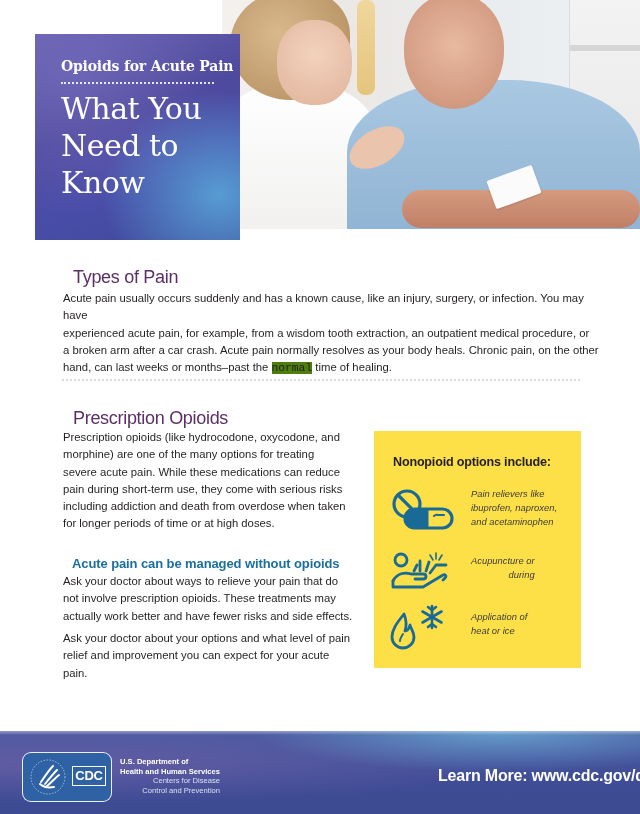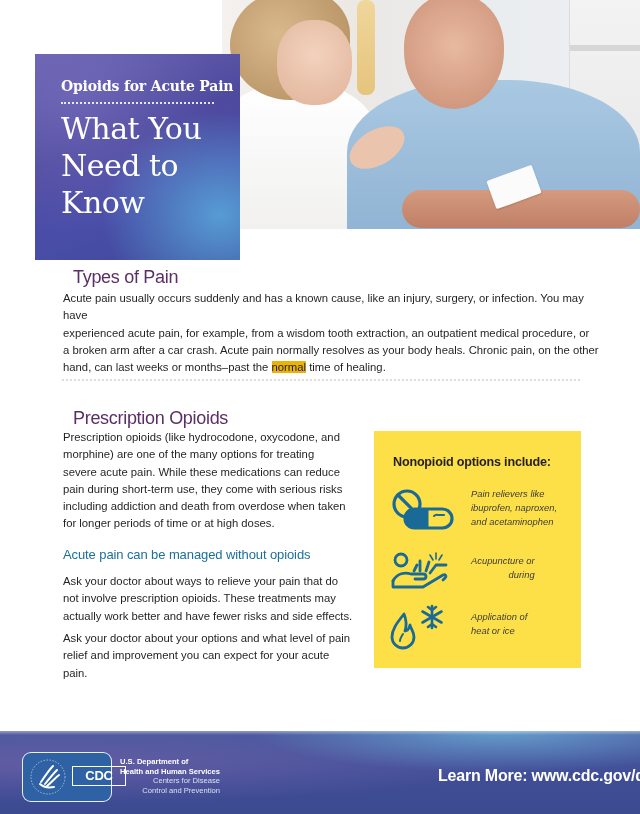--- a/index.html
+++ b/index.html
@@ -26,21 +26,21 @@
   .photo .card { position:absolute; left:268px; top:172px; width:48px; height:30px; background:#fbfbfb; transform: rotate(-20deg); border-radius:2px; box-shadow: 0 1px 2px rgba(0,0,0,.15); }
   .photo .doctor-hand { position:absolute; left:125px; top:130px; width:60px; height:35px; border-radius:50%; background:#ebc4ad; transform: rotate(-30deg); }
 
   .title-block {
     position: absolute; left: 35px; top: 34px; width: 205px; height: 206px;
     background:
       radial-gradient(ellipse at 90% 78%, rgba(90,170,220,.85) 0%, rgba(90,170,220,0) 45%),
       radial-gradient(ellipse at 20% 20%, rgba(120,110,190,.6) 0%, rgba(120,110,190,0) 60%),
       linear-gradient(160deg, #6a63b0 0%, #4e4a9e 40%, #4a4da8 65%, #3e4a9a 100%);
     color: #ffffff;
-    box-sizing: border-box; padding: 24px 16px 0 26px; margin-top: 20px;
+    box-sizing: border-box; padding: 24px 16px 0 26px;
   }
   .title-block .kicker {
     font-family: "DejaVu Serif", serif; font-size: 14px; font-weight: bold; letter-spacing: -0.2px;
     white-space: nowrap;
   }
   .title-block .dots {
     margin-top: 8px; width: 153px; border-top: 2px dotted rgba(255,255,255,.85);
   }
   .title-block .headline {
     margin-top: 6px; font-family: "DejaVu Serif", serif; font-size: 30px; line-height: 37px;
@@ -48,27 +48,27 @@
   }
 
   h2.section-title {
     position: absolute; margin: 10px; left: 63px;
     font-family: Liberation Sans, sans-serif; font-weight: normal; color: #5b2e66; font-size: 18px;
     letter-spacing: -0.3px;
   }
   .body-text {
     position: absolute; font-size: 11.3px; line-height: 17.3px; color: #231f20;
   }
-  .hl { background: #eab308; }
+  .hl { background: #4d7c0f; font-family: Liberation Mono, monospace; }
   .separator {
     position: absolute; left: 62px; top: 379px; width: 518px; border-top: 2px dotted #dcdcdc;
   }
   h3.subhead {
-    position: absolute; margin: 0; left: 63px; top: 547px;
-    font-size: 13px; font-weight: normal; color: #1b6f9c; letter-spacing: -0.1px;
+    position: absolute; margin: 9px; left: 63px; top: 547px;
+    font-size: 13px; font-weight: bold; color: #1b6f9c; letter-spacing: -0.1px;
   }
 
   .nonopioid-box {
     position: absolute; left: 374px; top: 431px; width: 207px; height: 237px;
     background: #fde047; box-sizing: border-box;
   }
   .nonopioid-box .box-title {
     position: absolute; left: 19px; top: 24px; font-size: 12.6px; font-weight: bold; color: #231f20;
     letter-spacing: -0.2px;
   }
@@ -90,21 +90,21 @@
     content:""; position:absolute; left:0; right:0; top:-6px; height:10px;
     background: linear-gradient(180deg, rgba(255,255,255,1), rgba(255,255,255,0));
   }
   .cdc-logo {
     position: absolute; left: 22px; top: 21px; width: 90px; height: 50px;
     border: 1.5px solid rgba(255,255,255,.9); border-radius: 9px; box-sizing: border-box;
     background: #2e62a4;
   }
   .cdc-logo .hhs { position: absolute; left: 5px; top: 4px; width: 40px; height: 40px; }
   .cdc-logo .cdc-text {
-    position: absolute; left: 49px; top: 13px; width: 54px; height: 20px;
+    position: absolute; left: 49px; top: 13px; width: 34px; height: 20px;
     border: 1.5px solid #fff; box-sizing: border-box; color: #fff;
     font-family: "Liberation Sans", sans-serif; font-weight: bold; font-size: 13px;
     line-height: 17px; text-align: center; letter-spacing: -0.3px;
   }
   .agency {
     position: absolute; left: 120px; top: 26px; color: #fff; font-size: 7.6px; line-height: 9.6px;
   }
   .agency .strong { font-weight: bold; }
   .agency .light { color: #d8e0f2; text-align: right; }
   .learn-more {

